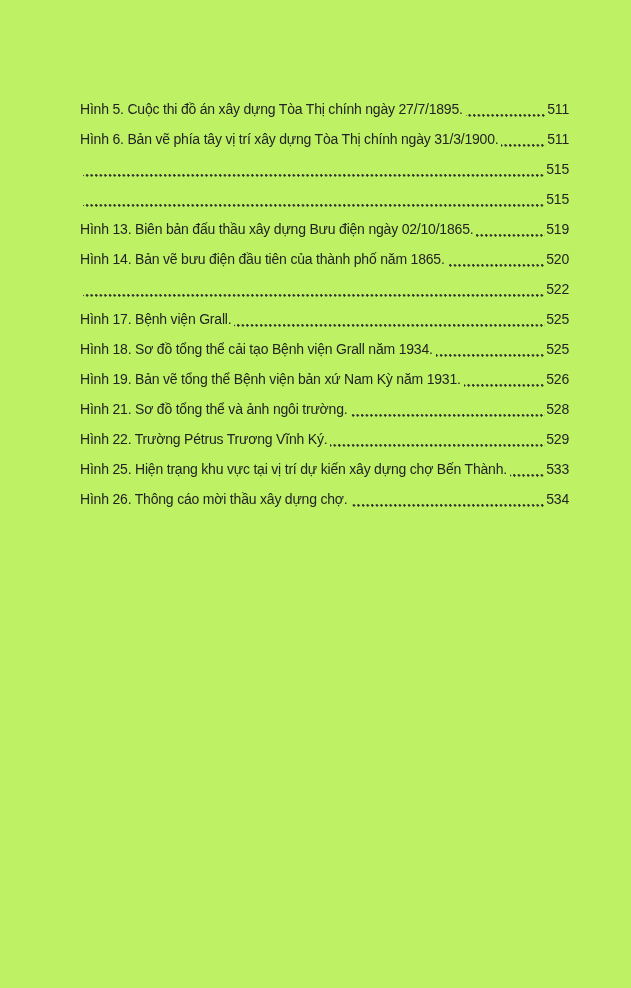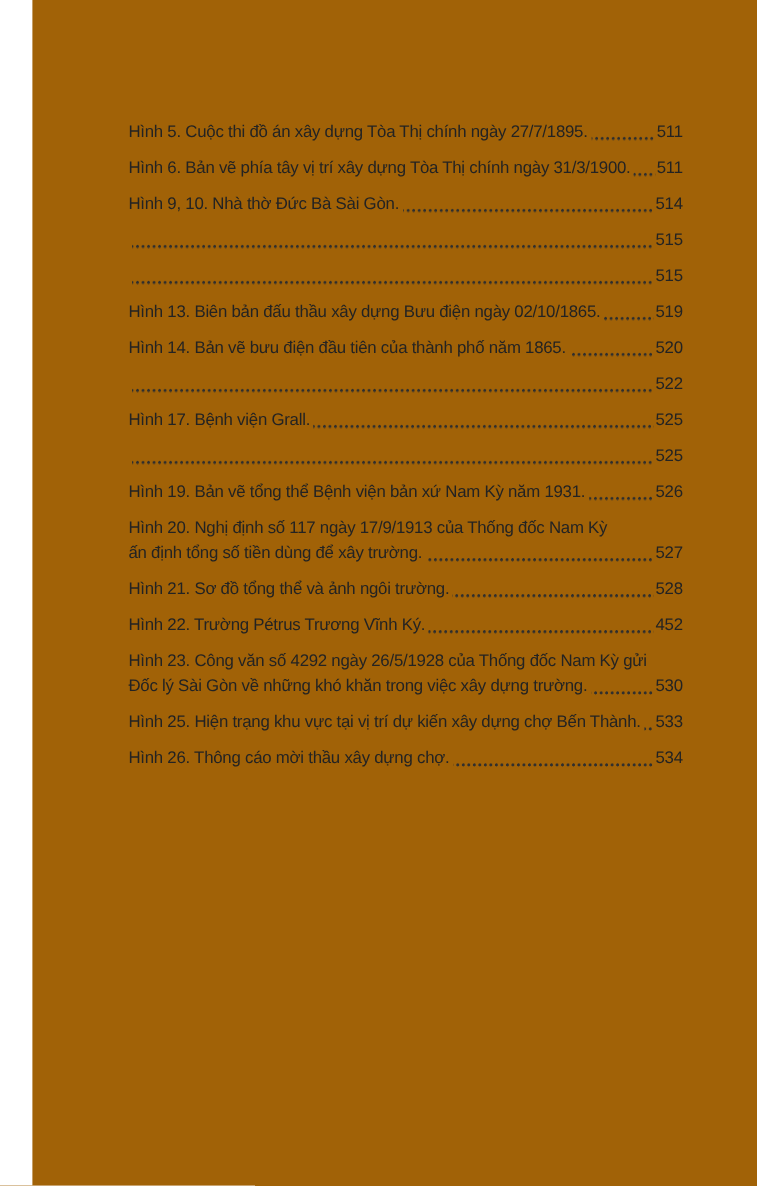--- a/index.html
+++ b/index.html
@@ -11,22 +11,21 @@
     height: 988px;
     background: #ffffff;
     overflow: hidden;
     position: relative;
     font-family: "Liberation Sans", "DejaVu Sans", sans-serif;
     color: #232323;
   }
   .page {
     position: absolute;
     inset: 0;
-    background: #a16207;
-    margin-left: 27px;
+    background: #bef264;
   }
   .toc {
     position: absolute;
     left: 80px;
     right: 62px;
     top: 99px;
     font-size: 14px;
     letter-spacing: -0.2px;
     line-height: 21px;
   }
@@ -70,27 +69,20 @@
       </div>
       <div class="entry">
         <div class="row">
           <span class="label">Hình 6. Bản vẽ phía tây vị trí xây dựng Tòa Thị chính ngày 31/3/1900.</span>
           <span class="dots"></span>
           <span class="pagenum">511</span>
         </div>
       </div>
       <div class="entry">
         <div class="row">
-          <span class="label">Hình 9, 10. Nhà thờ Đức Bà Sài Gòn.</span>
-          <span class="dots"></span>
-          <span class="pagenum">514</span>
-        </div>
-      </div>
-      <div class="entry">
-        <div class="row">
           <span class="dots"></span>
           <span class="pagenum">515</span>
         </div>
       </div>
       <div class="entry">
         <div class="row">
           <span class="dots"></span>
           <span class="pagenum">515</span>
         </div>
       </div>
@@ -116,63 +108,44 @@
       </div>
       <div class="entry">
         <div class="row">
           <span class="label">Hình 17. Bệnh viện Grall.</span>
           <span class="dots"></span>
           <span class="pagenum">525</span>
         </div>
       </div>
       <div class="entry">
         <div class="row">
+          <span class="label">Hình 18. Sơ đồ tổng thể cải tạo Bệnh viện Grall năm 1934.</span>
           <span class="dots"></span>
           <span class="pagenum">525</span>
         </div>
       </div>
       <div class="entry">
         <div class="row">
           <span class="label">Hình 19. Bản vẽ tổng thể Bệnh viện bản xứ Nam Kỳ năm 1931.</span>
           <span class="dots"></span>
           <span class="pagenum">526</span>
         </div>
       </div>
       <div class="entry">
         <div class="row">
-          <span class="label">Hình 20. Nghị định số 117 ngày 17/9/1913 của Thống đốc Nam Kỳ</span>
-        </div>
-        <div class="row">
-          <span class="label">ấn định tổng số tiền dùng để xây trường.</span>
-          <span class="dots"></span>
-          <span class="pagenum">527</span>
-        </div>
-      </div>
-      <div class="entry">
-        <div class="row">
           <span class="label">Hình 21. Sơ đồ tổng thể và ảnh ngôi trường.</span>
           <span class="dots"></span>
           <span class="pagenum">528</span>
         </div>
       </div>
       <div class="entry">
         <div class="row">
           <span class="label">Hình 22. Trường Pétrus Trương Vĩnh Ký.</span>
           <span class="dots"></span>
-          <span class="pagenum">452</span>
-        </div>
-      </div>
-      <div class="entry">
-        <div class="row">
-          <span class="label">Hình 23. Công văn số 4292 ngày 26/5/1928 của Thống đốc Nam Kỳ gửi</span>
-        </div>
-        <div class="row">
-          <span class="label">Đốc lý Sài Gòn về những khó khăn trong việc xây dựng trường.</span>
-          <span class="dots"></span>
-          <span class="pagenum">530</span>
+          <span class="pagenum">529</span>
         </div>
       </div>
       <div class="entry">
         <div class="row">
           <span class="label">Hình 25. Hiện trạng khu vực tại vị trí dự kiến xây dựng chợ Bến Thành.</span>
           <span class="dots"></span>
           <span class="pagenum">533</span>
         </div>
       </div>
       <div class="entry">

